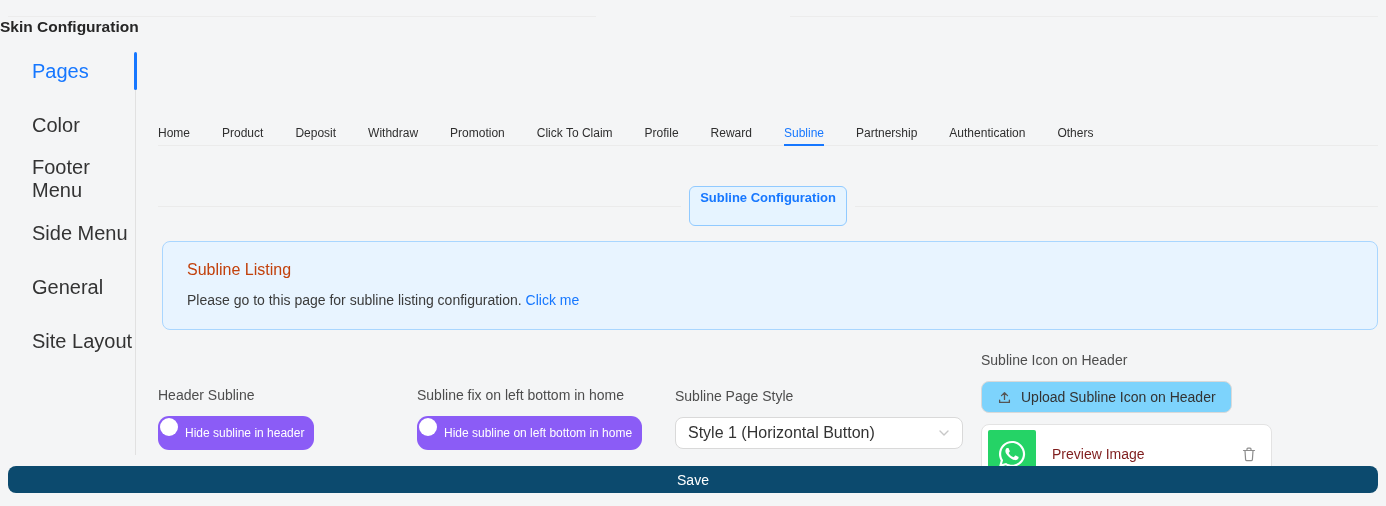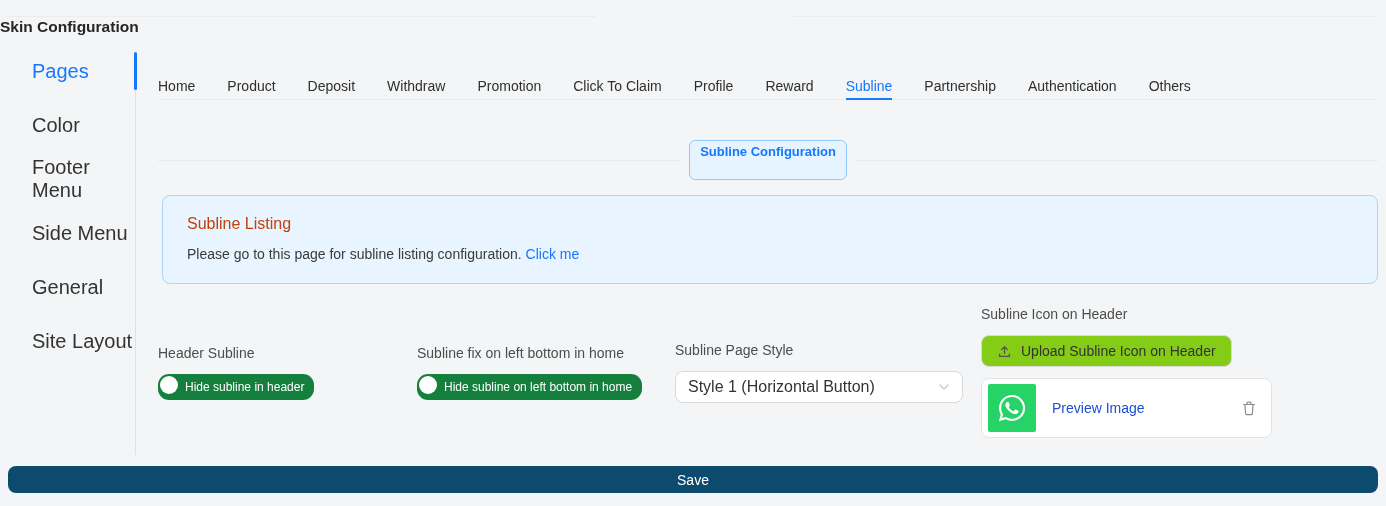--- a/index.html
+++ b/index.html
@@ -42,22 +42,22 @@
   }
 
   .content { flex:1; margin-right:8px; min-width:0; }
 
   
   .tabs {
     display:flex; gap:32px; margin-left:22px; margin-top:26px;
     border-bottom:1px solid #ebebeb;
   }
   .tab {
-    padding:8px 0 5px; font-size:14px; color:#2f2f2f; cursor:pointer;
-    position:relative; white-space:nowrap;
+    padding:8px 0 5px; font-size:12px; color:#2f2f2f; cursor:pointer;
+    position:relative; white-space:nowrap;margin-top:48px;
   }
   .tab.active { color:#1677ff; }
   .tab.active::after {
     content:""; position:absolute; left:0; right:0; bottom:-1px;
     height:2px; background:#1677ff;
   }
 
   
   .section-divider { display:flex; align-items:center; margin:40px 0 0 22px; }
   .section-divider .dline { flex:1; height:1px; background:#ebebeb; }
@@ -76,54 +76,54 @@
   .info-box .info-title { font-size:16px; color:#c2410c; margin-bottom:13px; }
   .info-box .info-text  { font-size:14px; color:#3b3b3b; }
   .info-box a.info-link { color:#1677ff; text-decoration:none; cursor:pointer; }
 
   
   .form-row { display:flex; margin:22px 0 0 22px; align-items:center; }
   .col1 { width:259px; } .col2 { width:258px; } .col3 { width:306px; } .col4 { flex:1; }
   .field-label { font-size:14px; color:#4d4d4d; margin-bottom:13px; }
 
   .switch {
-    display:inline-flex; align-items:center; height:26px;
-    background:#15803d; border-radius:11px; color:#fff; font-size:12px;
+    display:inline-flex; align-items:center; height:34px;
+    background:#8b5cf6; border-radius:11px; color:#fff; font-size:12px;
     padding:0 10px 0 27px; position:relative; cursor:pointer; white-space:nowrap;
   }
   .switch::before {
     content:""; position:absolute; left:2px; top:2px;
     width:18px; height:18px; background:#fff; border-radius:50%;
   }
 
   .select {
     width:288px; height:32px; background:#fff;
     border:1px solid #d9d9d9; border-radius:8px;
     display:flex; align-items:center; padding:0 12px;
     font-size:16px; color:#333; cursor:pointer;
   }
   .select .select-value { flex:1; }
   .select svg { flex:0 0 auto; }
 
   .upload-btn {
-    height:32px; background:#84cc16; border:1px solid #d9d9d9; border-radius:8px;
+    height:32px; background:#7dd3fc; border:1px solid #d9d9d9; border-radius:8px;
     display:inline-flex; align-items:center; gap:9px; padding:0 15px;
     font-size:14px; color:#333; cursor:pointer; white-space:nowrap;
   }
 
   .preview-card {
     margin-top:11px; width:291px; height:60px;
     background:#fff; border:1px solid #e3e3e3; border-radius:8px;
     display:flex; align-items:center; padding:0 14px 0 6px;
   }
   .preview-thumb {
     width:48px; height:48px; border-radius:2px;
     display:flex; align-items:center; justify-content:center;
   }
-  .preview-link { margin-left:16px; flex:1; font-size:14px; color:#1d4ed8; text-decoration:none; cursor:pointer; }
+  .preview-link { margin-left:16px; flex:1; font-size:14px; color:#7f1d1d; text-decoration:none; cursor:pointer; }
   .trash-btn { cursor:pointer; display:flex; align-items:center; }
 
   
   .save-btn {
     position:absolute; left:8px; right:8px; top:466px; height:27px;
     background:#0c4a6e; border:none; border-radius:8px;
     color:#fff; font-size:14px; font-family:"Liberation Sans", sans-serif;
     display:flex; align-items:center; justify-content:center; cursor:pointer;
   }
 </style>

